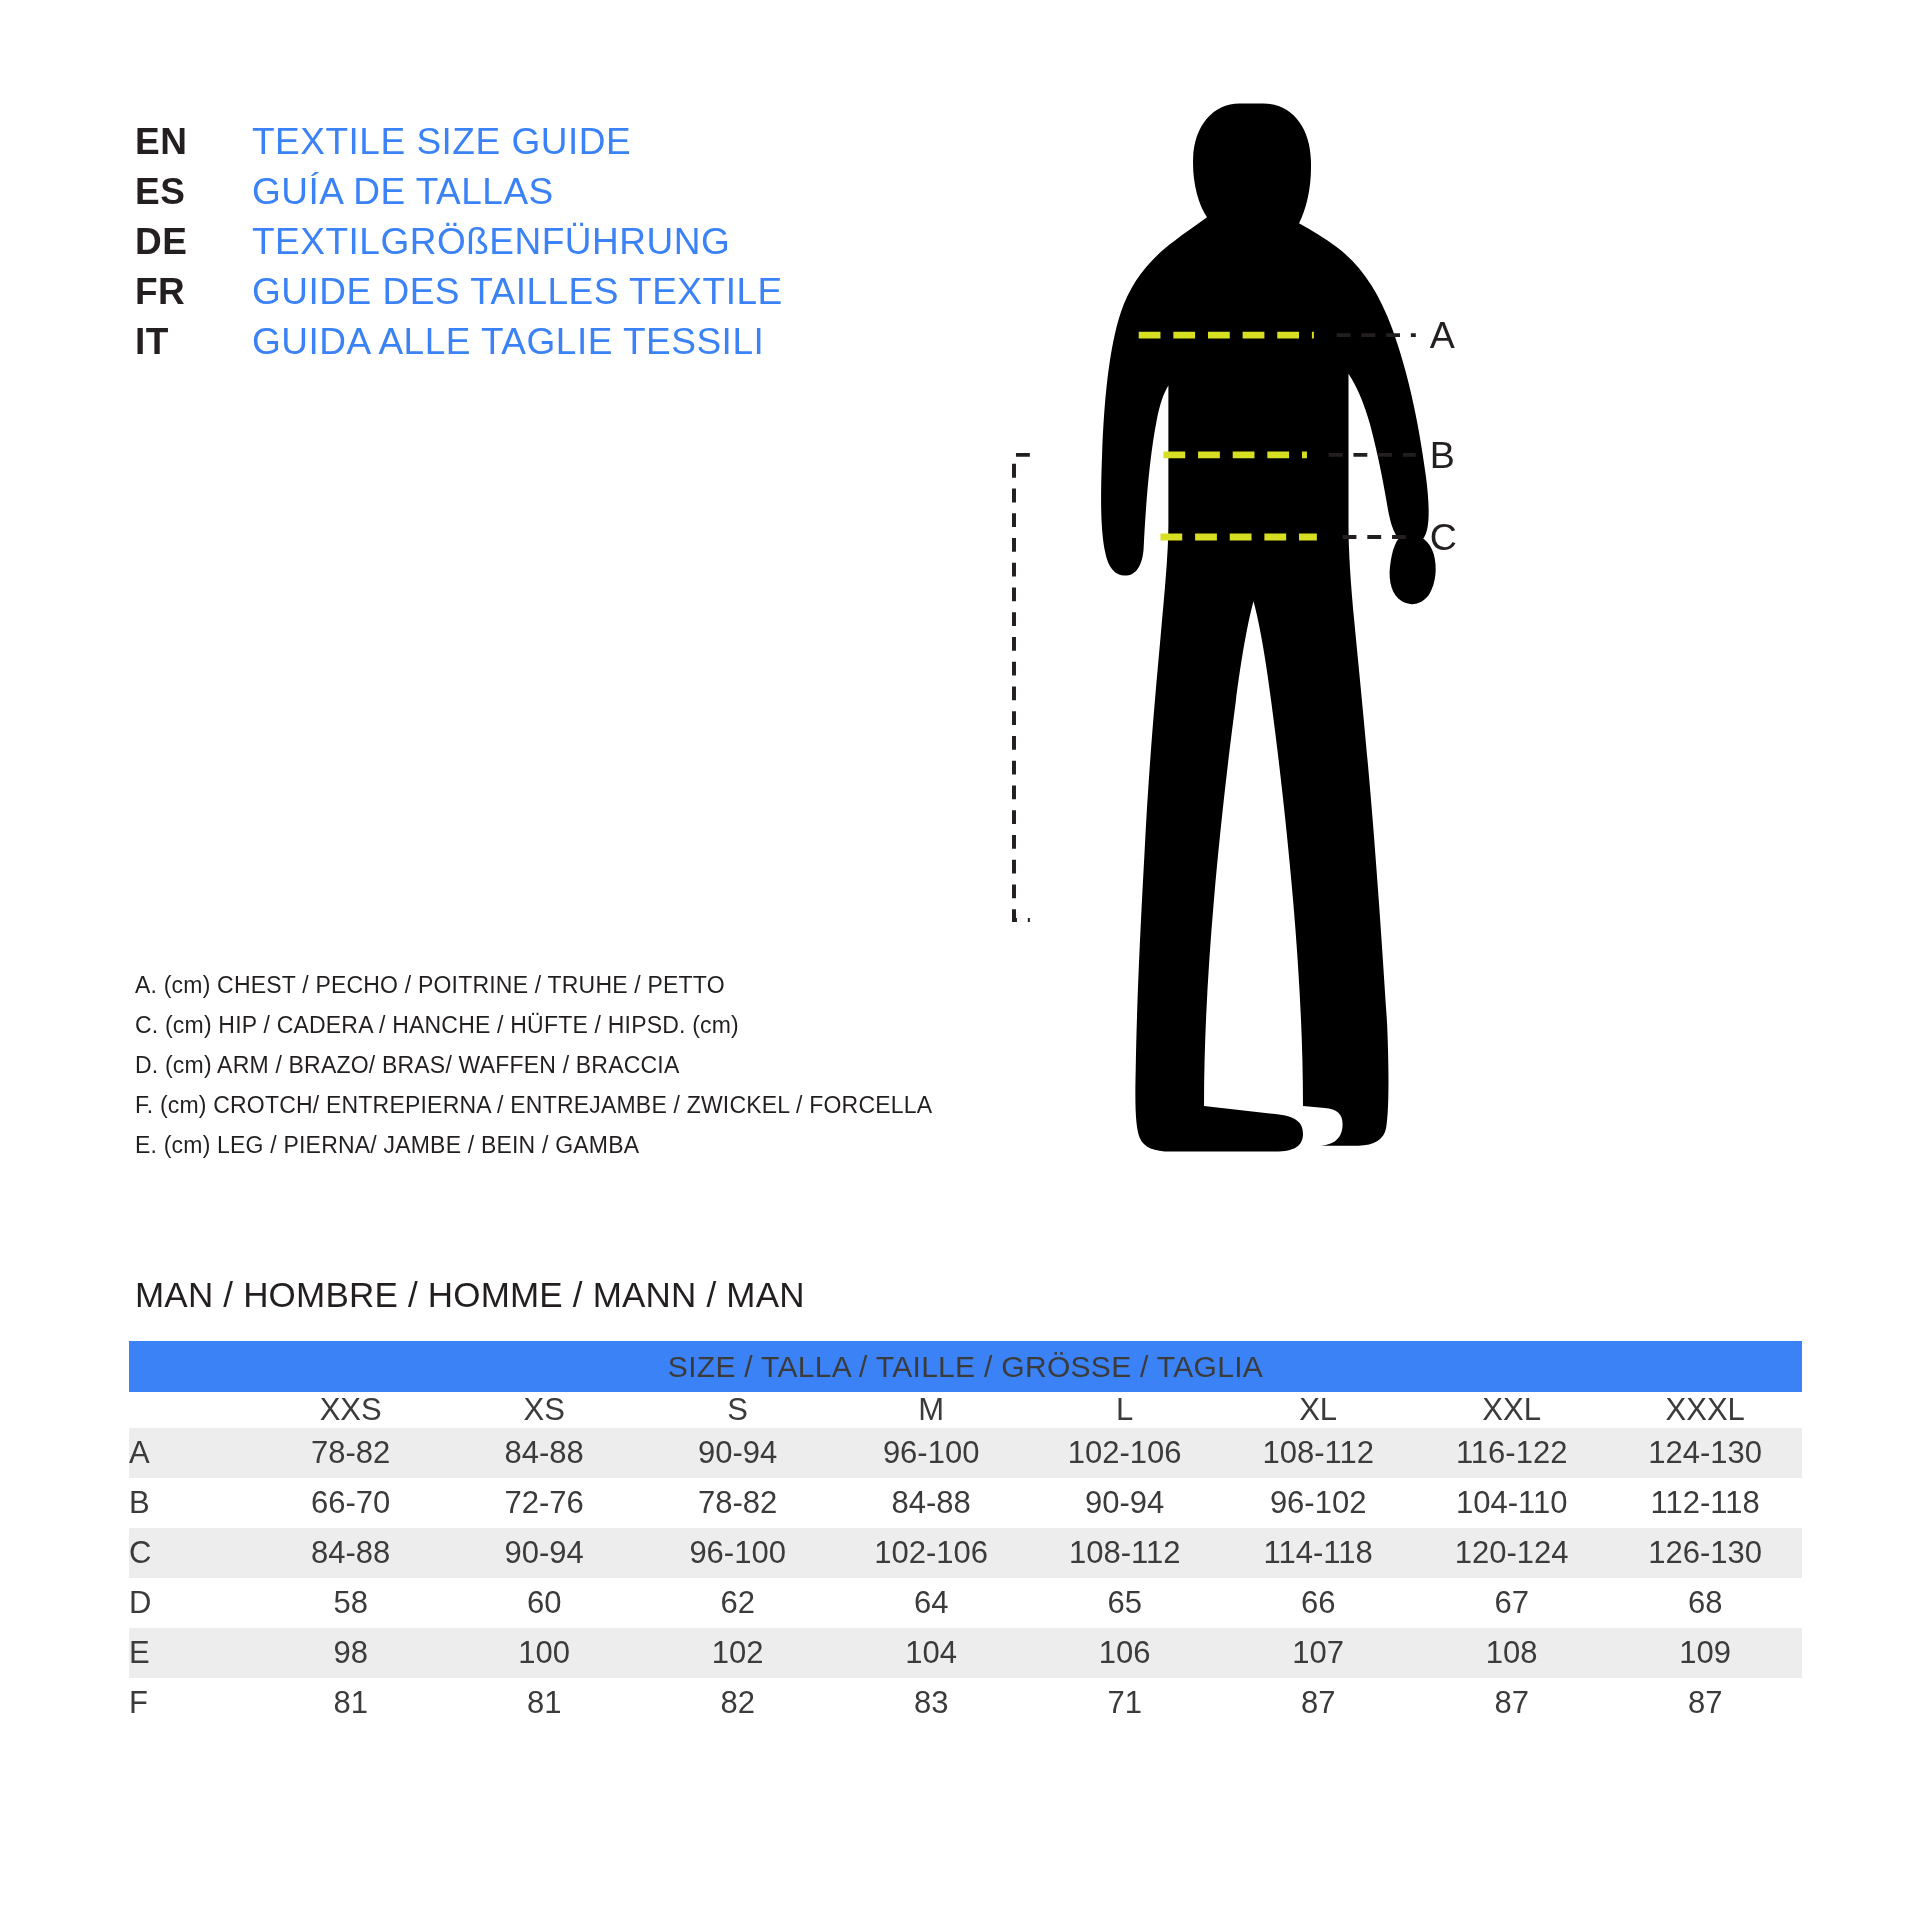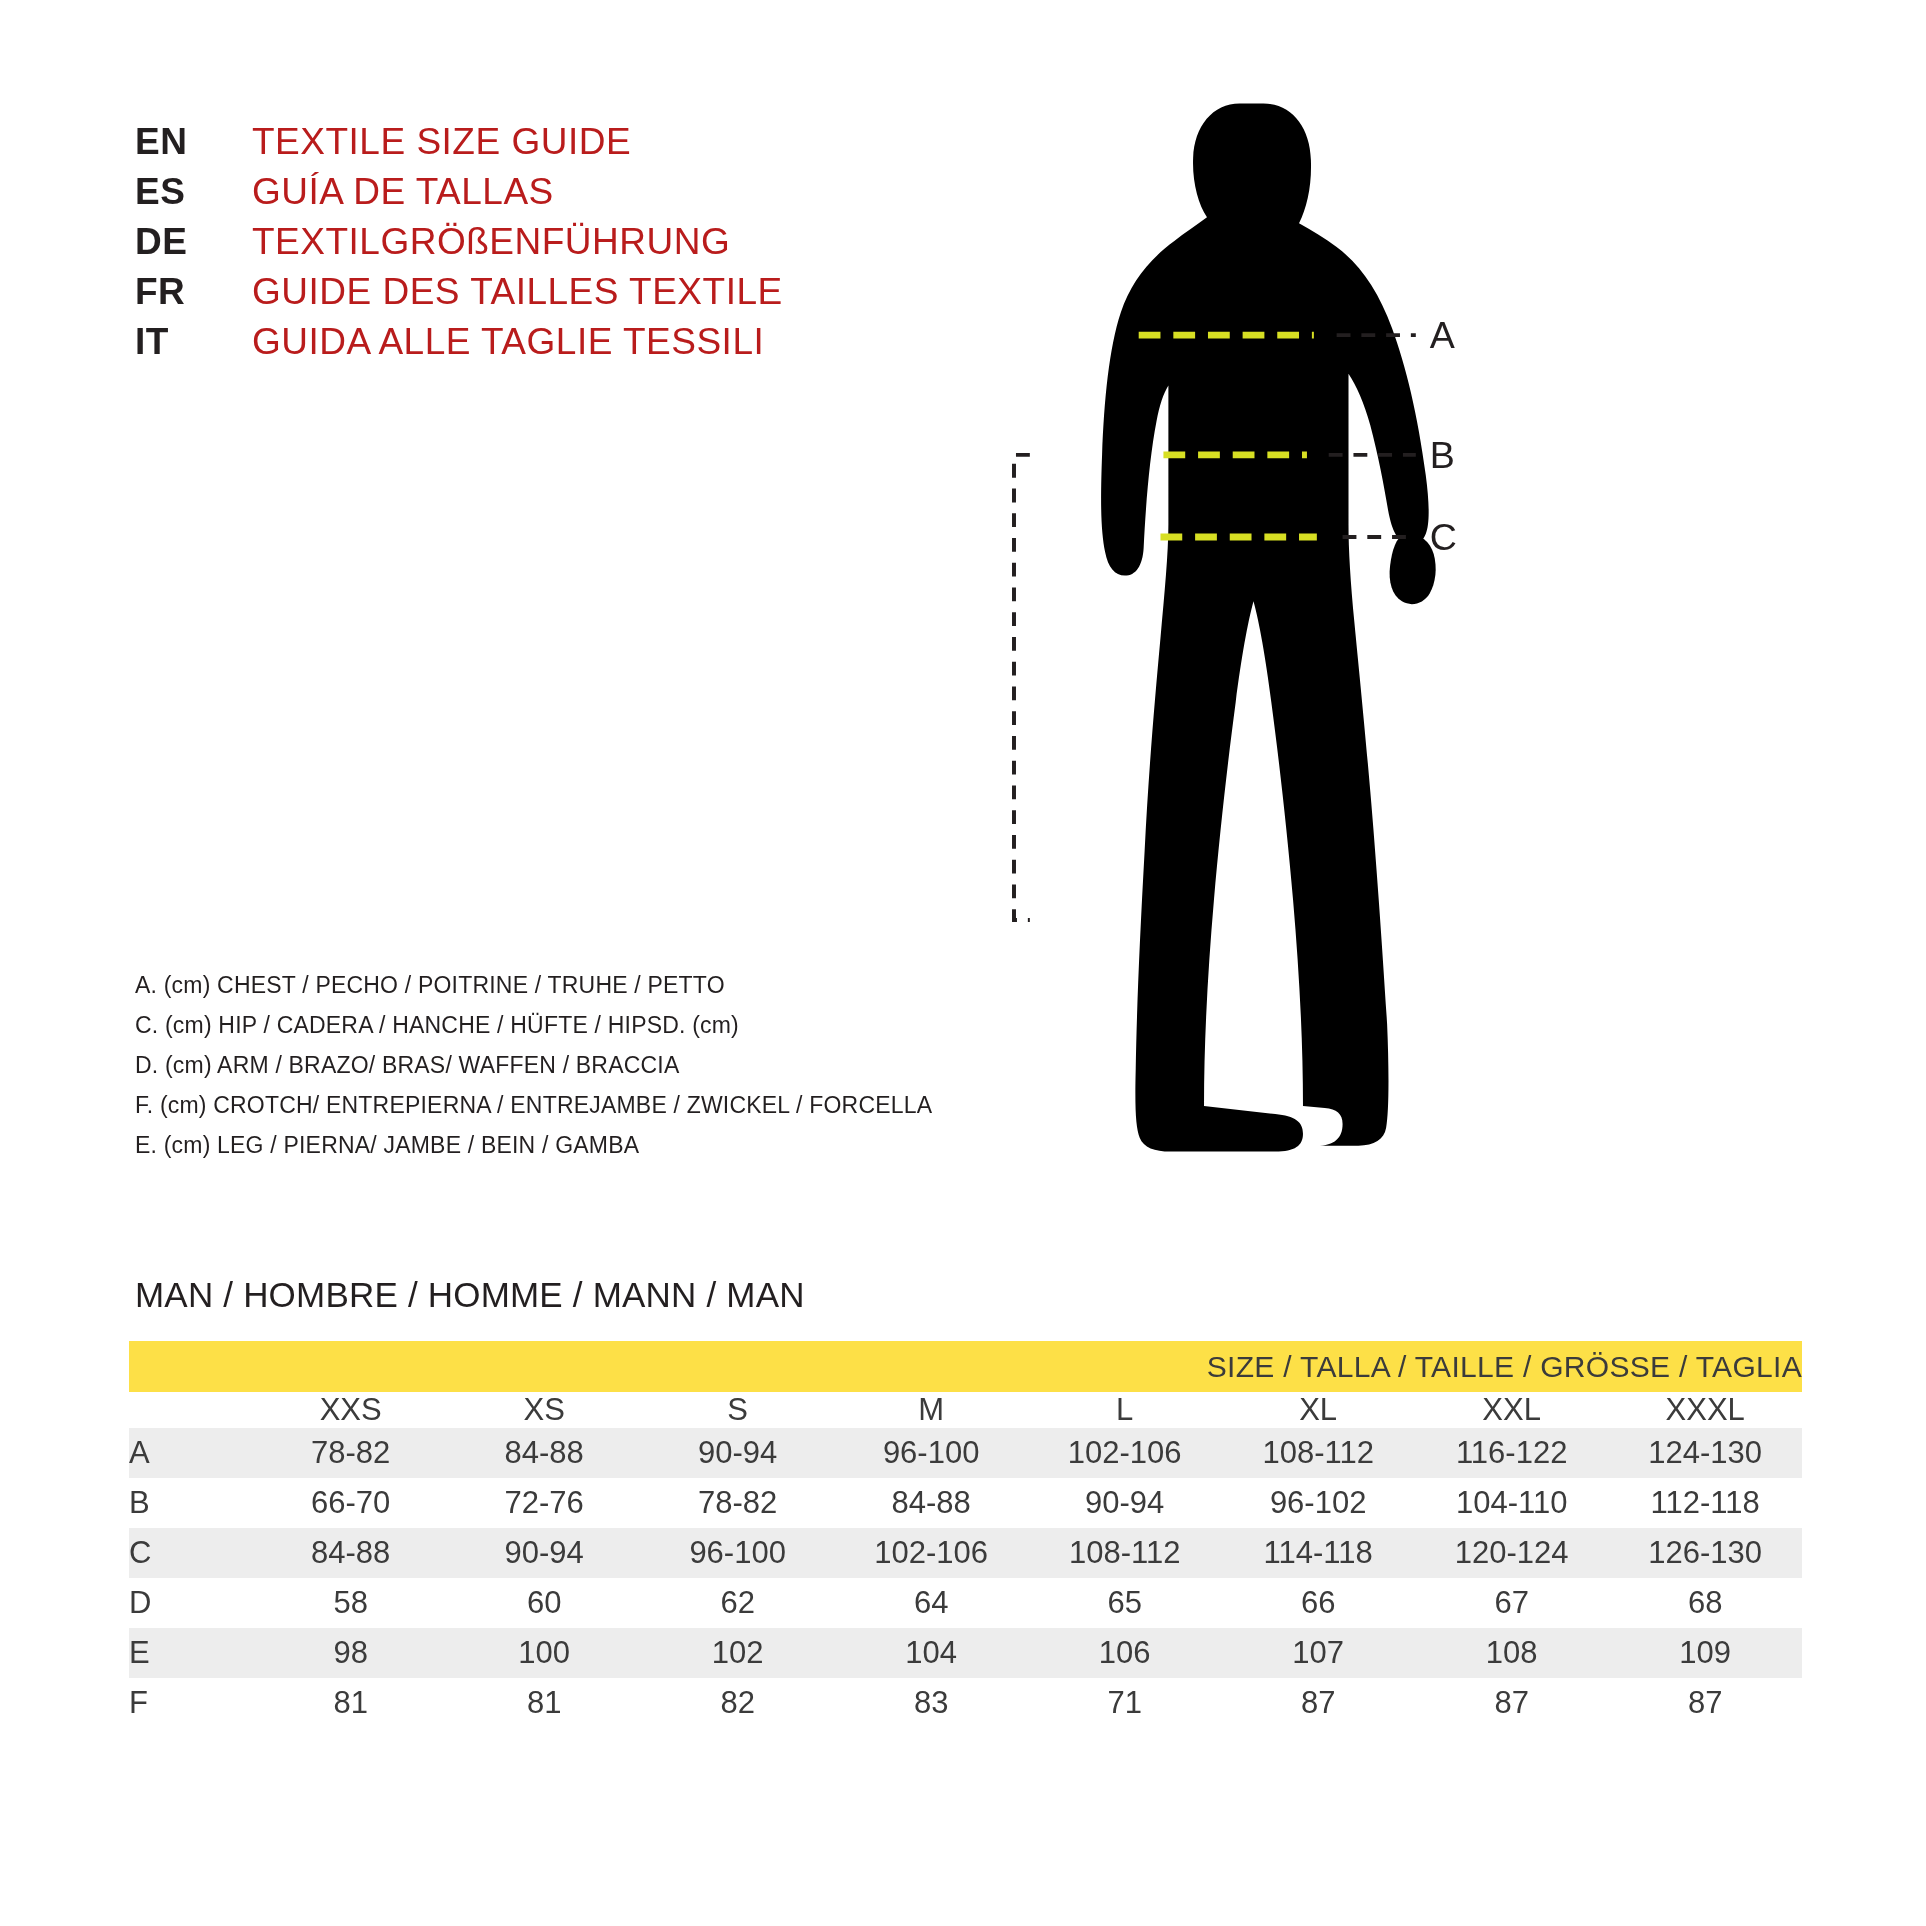--- a/index.html
+++ b/index.html
@@ -31,21 +31,21 @@
   .title-lang {
     width: 117px;
     font-size: 37px;
     letter-spacing: 0.5px;
     color: #231f20;
     font-weight: bold;
   }
   .title-text {
     font-size: 37px;
     letter-spacing: 0.5px;
-    color: #b91c1c;
+    color: #3b82f6;
   }
 
   
   #legend-block {
     position: absolute;
     left: 135px;
     top: 965px;
   }
   .legend-row {
     font-size: 23px;
@@ -82,27 +82,27 @@
     left: 129px;
     top: 1341px;
     width: 1673px;
     border-collapse: collapse;
   }
   #size-table td, #size-table th {
     padding: 0;
     margin: 0;
   }
   .tbl-header-row td {
-    background: #fde047;
+    background: #3b82f6;
     color: #3b3b3b;
     font-size: 30px;
     height: 51px;
     padding-left: 18px;
     letter-spacing: 0.3px;
-    text-align: right;
+    text-align: center;
   }
   .tbl-sizes-row td {
     background: #ffffff;
     color: #3b3b3b;
     font-size: 31px;
     height: 34px;
     text-align: center;
   }
   .tbl-data-row td {
     font-size: 31px;

